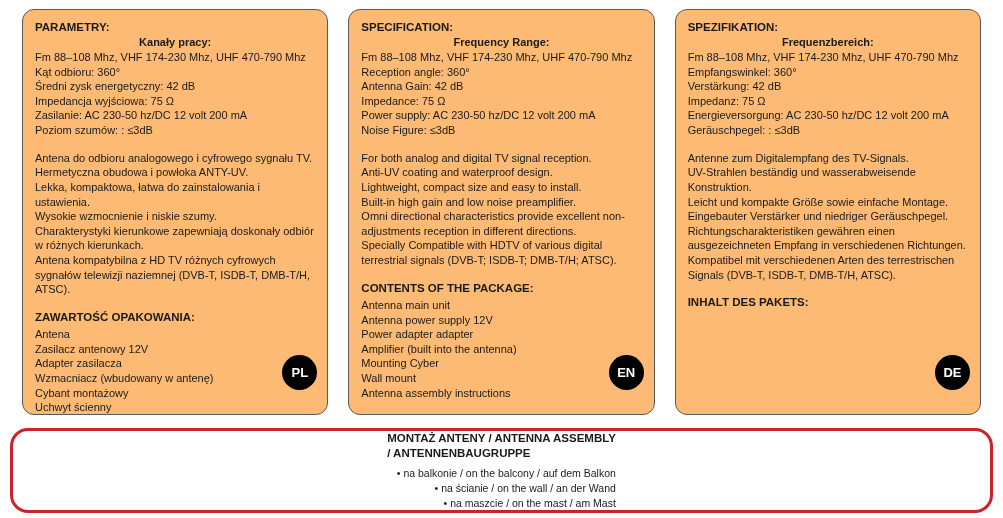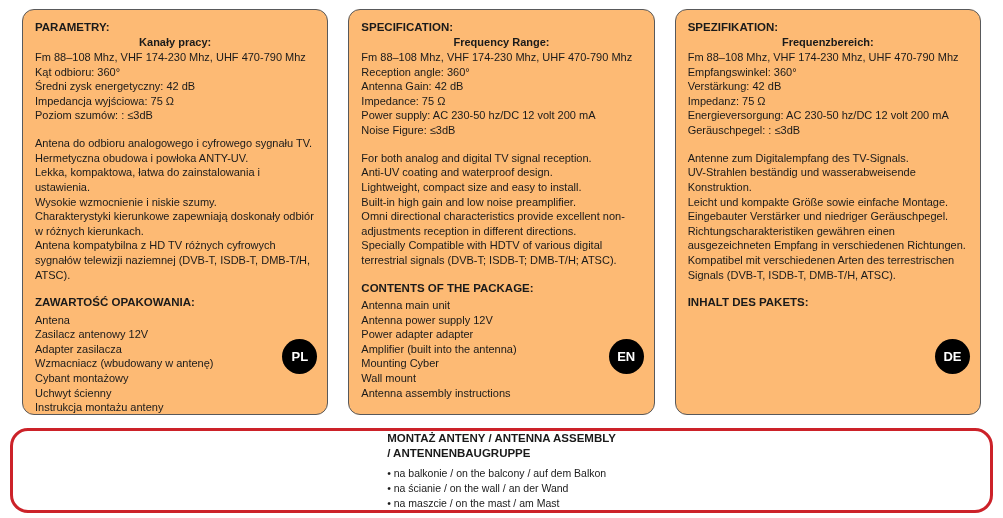--- a/index.html
+++ b/index.html
@@ -23,42 +23,42 @@
     line-height:1.33;
     overflow:hidden;
     background:#fdba74;
   }
   .panel-title { font-weight:bold; font-size:11.5px; }
   .spec-lines { margin-bottom:13px; }
   .spec-lines .line:first-child { font-weight:bold;text-align:center; }
   .desc-lines { margin-bottom:13px; }
   .package-title { margin-bottom:2px; }
   .badge {
-    position:absolute; right:10px; bottom:40px;
+    position:absolute; right:10px; bottom:24px;
     width:35px; height:35px; border-radius:50%;
     background:#000; color:#fff;
     display:flex; align-items:center; justify-content:center;
     font-weight:bold; font-size:13px;
   }
   .footer {
     margin:13px 10px 0;
     border:3px solid #cc2229;
     border-radius:18px;
     height:85px;
     display:flex;
     align-items:center;
     padding:0 14px;
     gap:8px;
     background:#fff;
     flex-direction:column;
   }
   .assembly { flex:0 0 252px; }
   .assembly-title-line { font-weight:bold; font-size:11.5px; line-height:1.3; }
   .bullets { margin-top:5px; }
-  .bullet { font-size:10.5px; line-height:1.45; }
+  .bullet { font-size:10.5px; line-height:1.45;text-align:right; }
   .bullet::before { content:"• "; }
   .mobile { flex:0 0 212px; margin-left:26px;font-family:Liberation Serif, serif; }
   .mobile-line { font-weight:bold; font-size:11px; line-height:1.3; margin:5px 0; }
   .illus { flex:0 0 auto; display:flex; align-items:flex-end; }
   .illus svg { display:block; }
   .house svg  { width:112px; height:76px; }
   .car svg    { width:176px; height:68px; }
   .yacht svg  { width:158px; height:70px; }
 </style>
 </head>
@@ -68,20 +68,21 @@
   <div class="panels">
 
     <section class="panel">
       <div class="panel-title">PARAMETRY:</div>
       <div class="spec-lines">
           <div class="line">Kanały pracy:</div>
           <div class="line">Fm 88–108 Mhz, VHF 174-230 Mhz, UHF 470-790 Mhz</div>
           <div class="line">Kąt odbioru: 360°</div>
           <div class="line">Średni zysk energetyczny: 42 dB</div>
           <div class="line">Impedancja wyjściowa: 75 Ω</div>
+          <div class="line">Zasilanie: AC 230-50 hz/DC 12 volt 200 mA</div>
           <div class="line">Poziom szumów: : ≤3dB</div>
         </div>
       <div class="desc-lines">
           <div class="line">Antena do odbioru analogowego i cyfrowego sygnału TV.</div>
           <div class="line">Hermetyczna obudowa i powłoka ANTY-UV.</div>
           <div class="line">Lekka, kompaktowa, łatwa do zainstalowania i ustawienia.</div>
           <div class="line">Wysokie wzmocnienie i niskie szumy.</div>
           <div class="line">Charakterystyki kierunkowe zapewniają doskonały odbiór w różnych kierunkach.</div>
           <div class="line">Antena kompatybilna z HD TV różnych cyfrowych sygnałów telewizji naziemnej (DVB-T, ISDB-T, DMB-T/H, ATSC).</div>
         </div>

